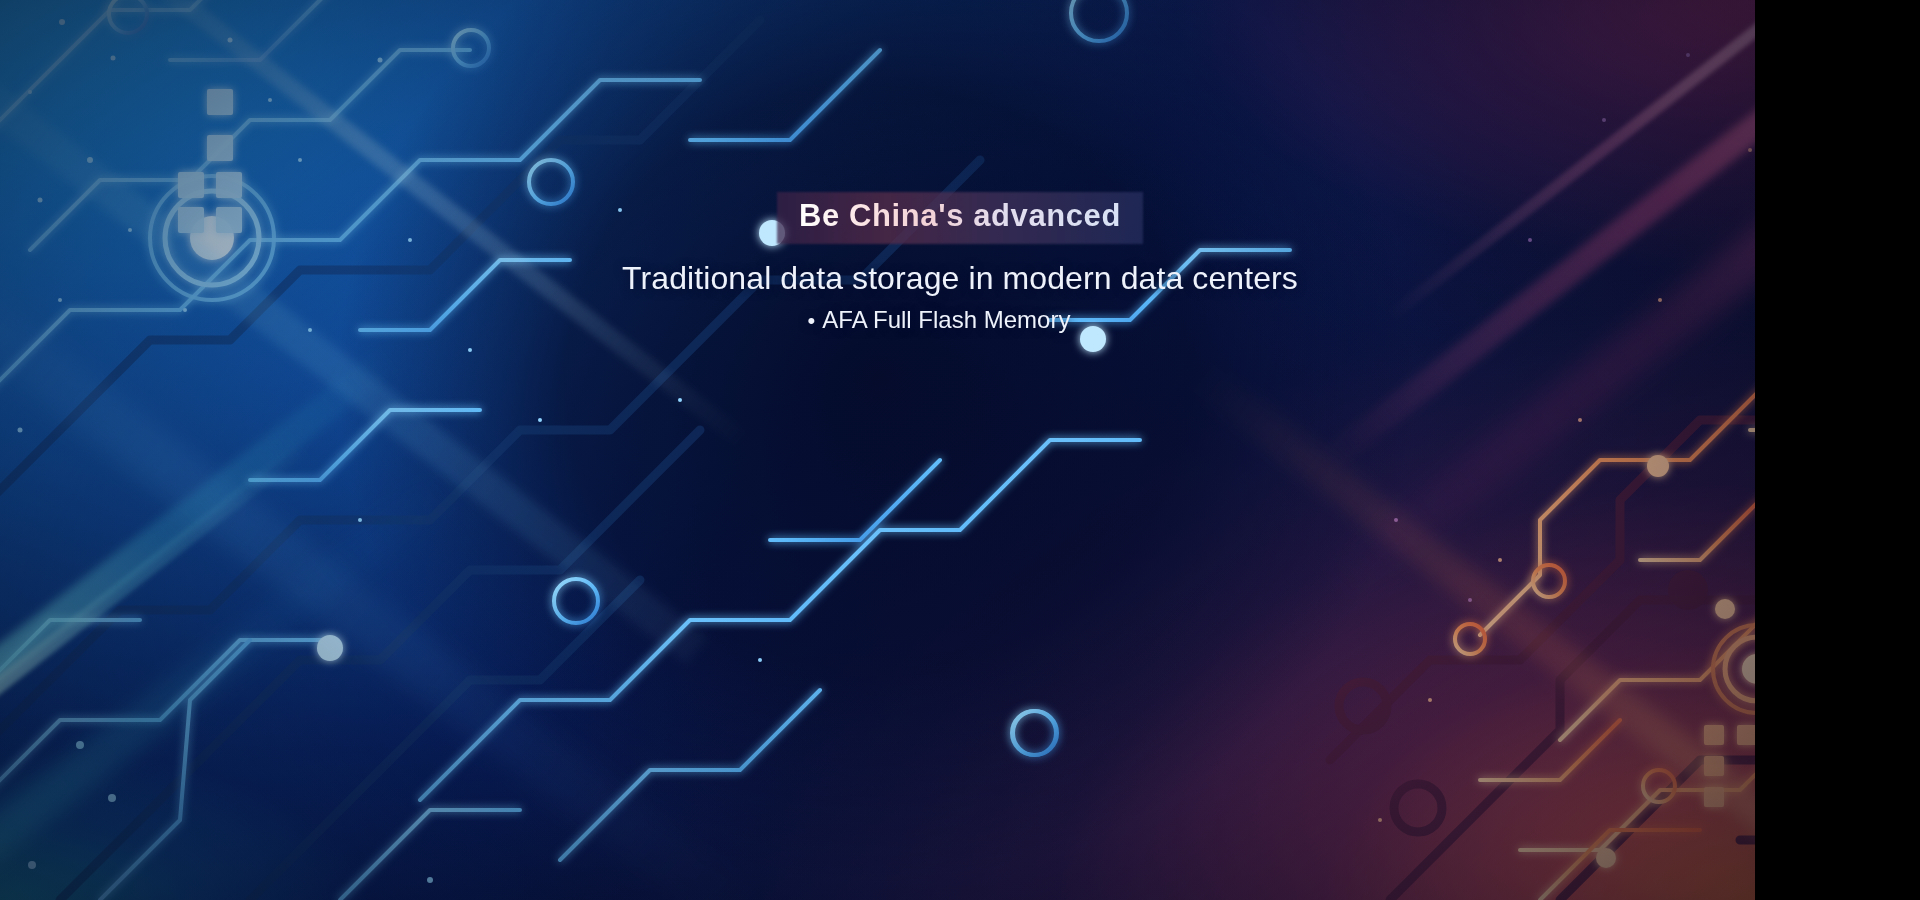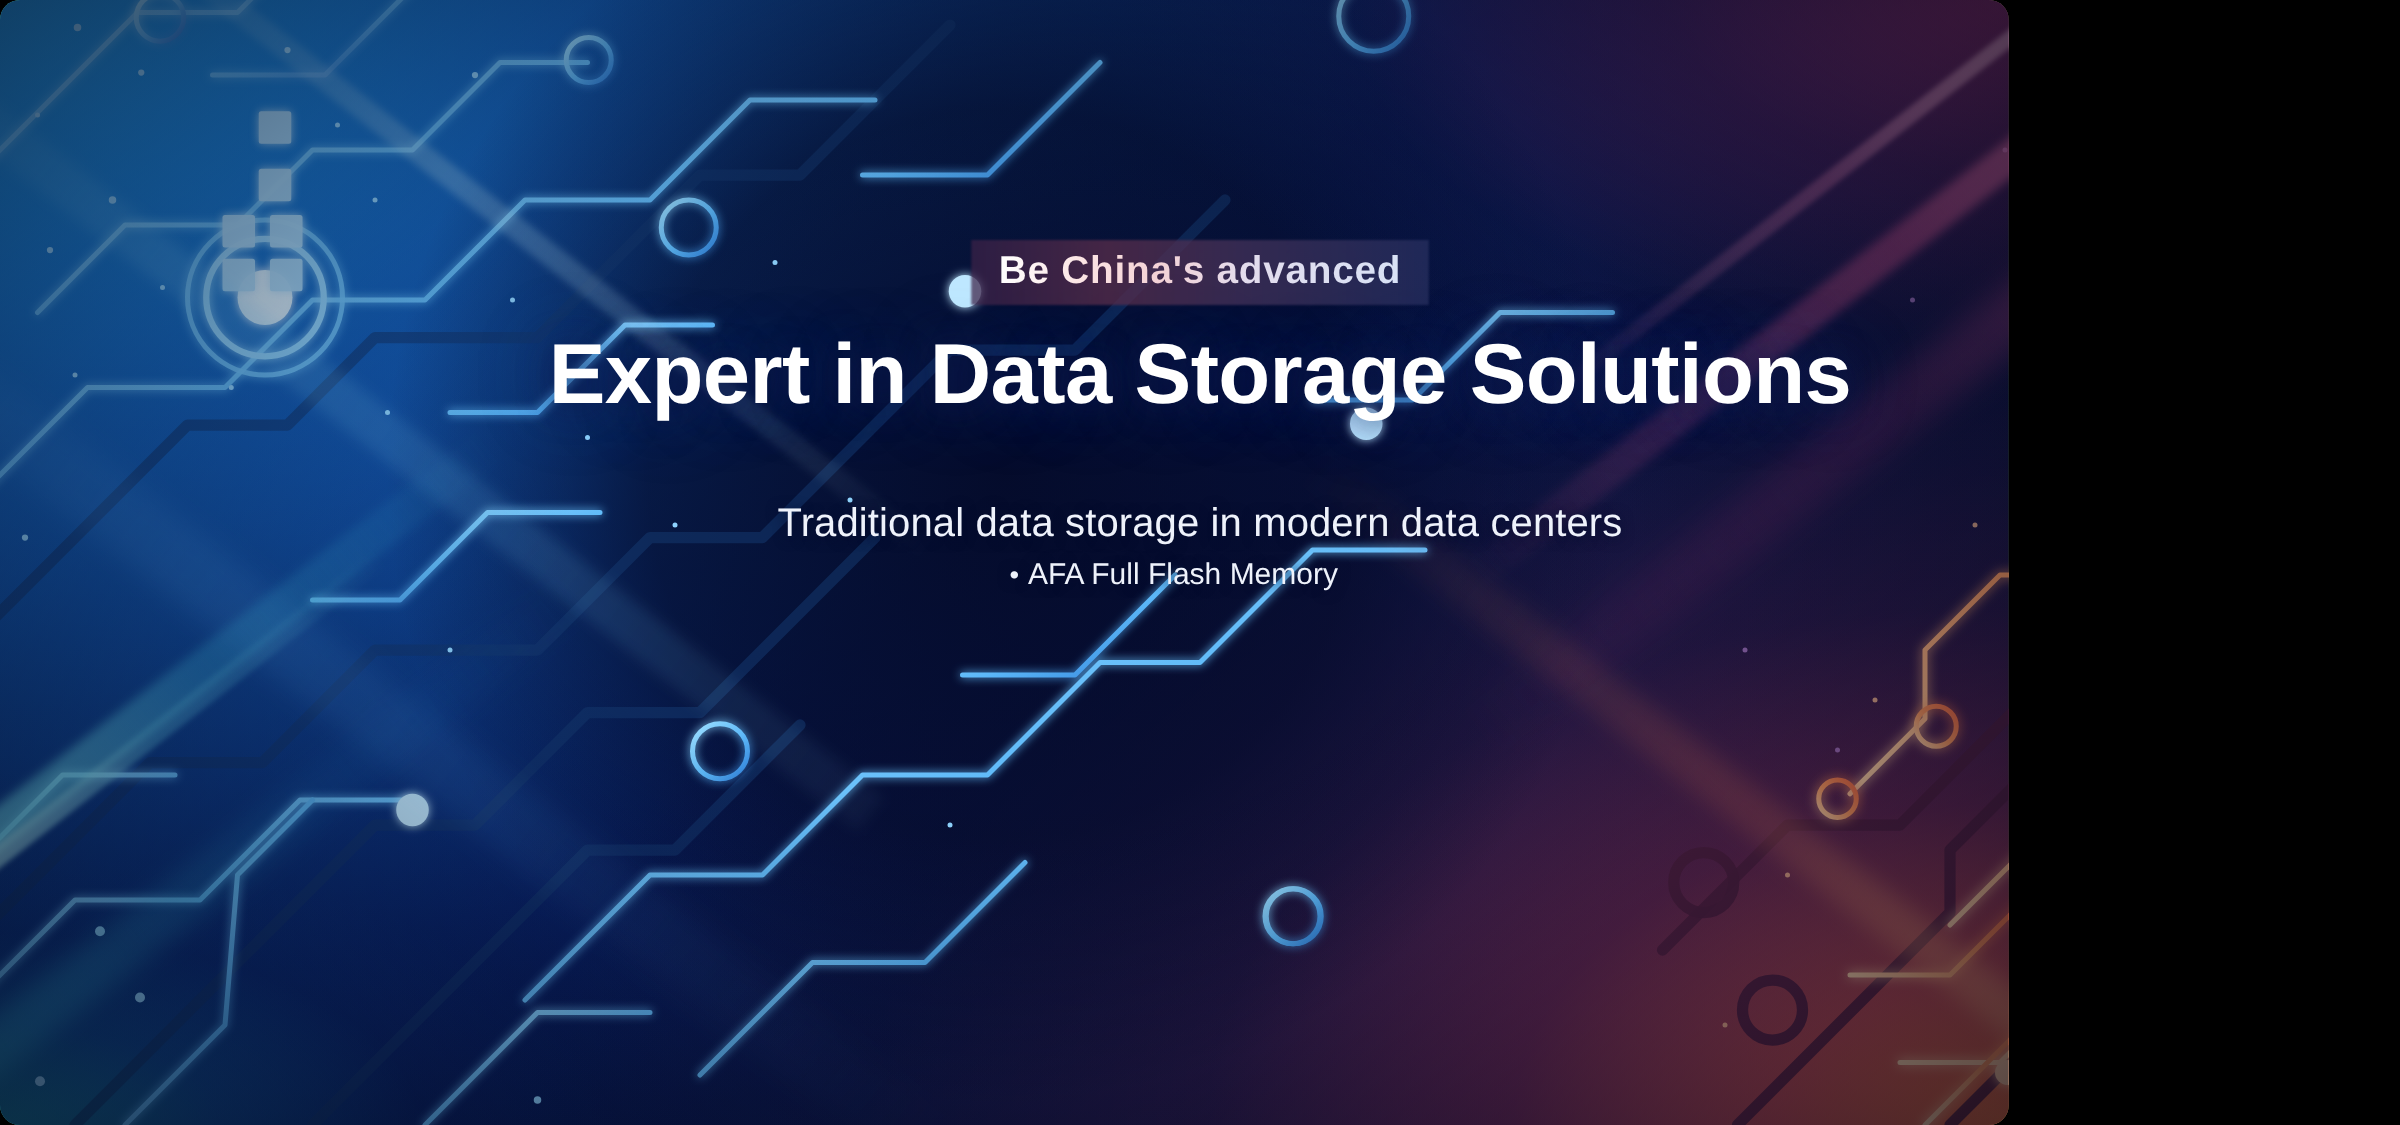--- a/index.html
+++ b/index.html
@@ -1,23 +1,22 @@
 <!DOCTYPE html>
 <html><head>
 <meta charset="utf-8">
 <style>
   html,body{margin:0;padding:0;background:#000;}
   body{font-family:"Liberation Sans",sans-serif;}
 
   #banner{
     position:relative;
-    width:1607px;height:900px;
+    width:1755px;height:900px;
     overflow:hidden;
-    background:#4d7c0f;
-    border-radius:16px;
+    background:#a21caf;
   }
 
   
   .bg-base{
     position:absolute;inset:0;
     background:
       radial-gradient(120% 150% at 0% 0%,   #1f7fe0 0%, #1463bd 12%, #0d3d86 26%, #082455 42%, #04123a 58%, #030c28 72%, #050a22 100%),
       linear-gradient(135deg,#0b4ea5 0%, #072a63 22%, #040f35 48%, #050b24 70%, #0a0a20 100%);
     background-blend-mode:screen, normal;
   }
@@ -345,21 +344,20 @@
 
   <div class="vignette"></div>
 
   <div class="content">
 
     <div class="eyebrow-wrap">
       <div class="eyebrow-band"></div>
       <div class="eyebrow">Be China's advanced</div>
     </div>
 
-    <h1 class="headline">Expert in Data Storage Solutions</h1>
 
     <div class="sub">Traditional data storage in modern data centers</div>
 
     <div class="bullets">
 
       <div class="brow">
         <span class="bitem"><span class="dot">•</span><span>AFA Full Flash Memory</span></span>
         <span class="gap-a"></span>
       </div>
 

